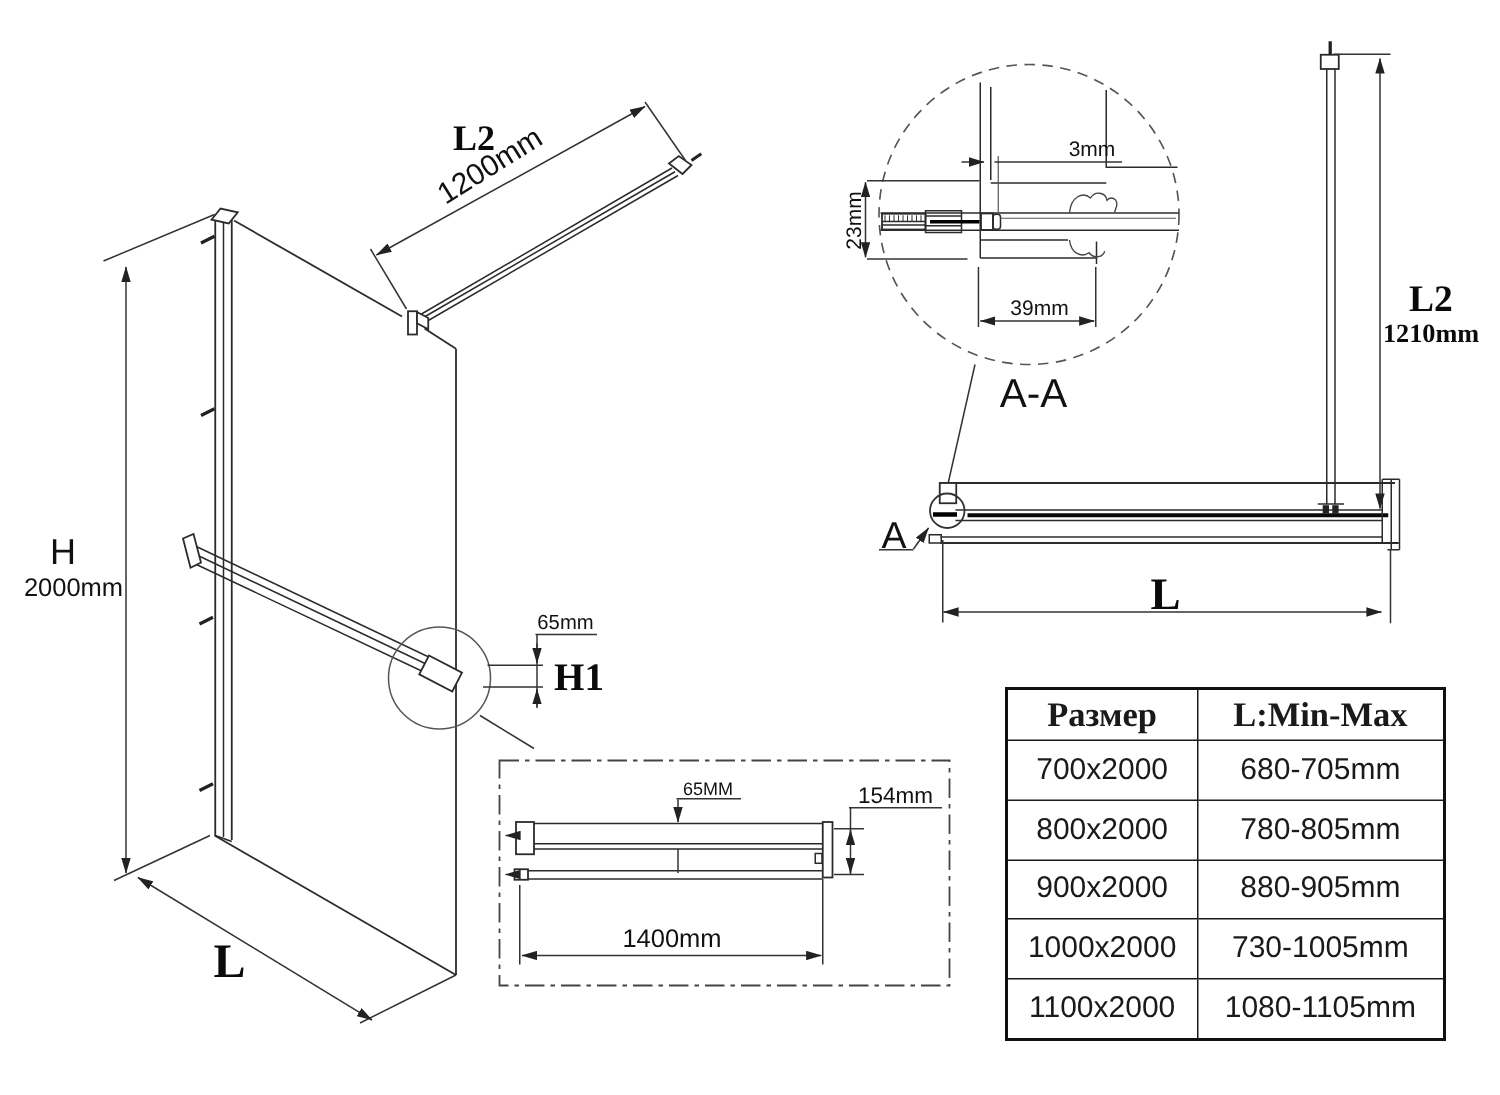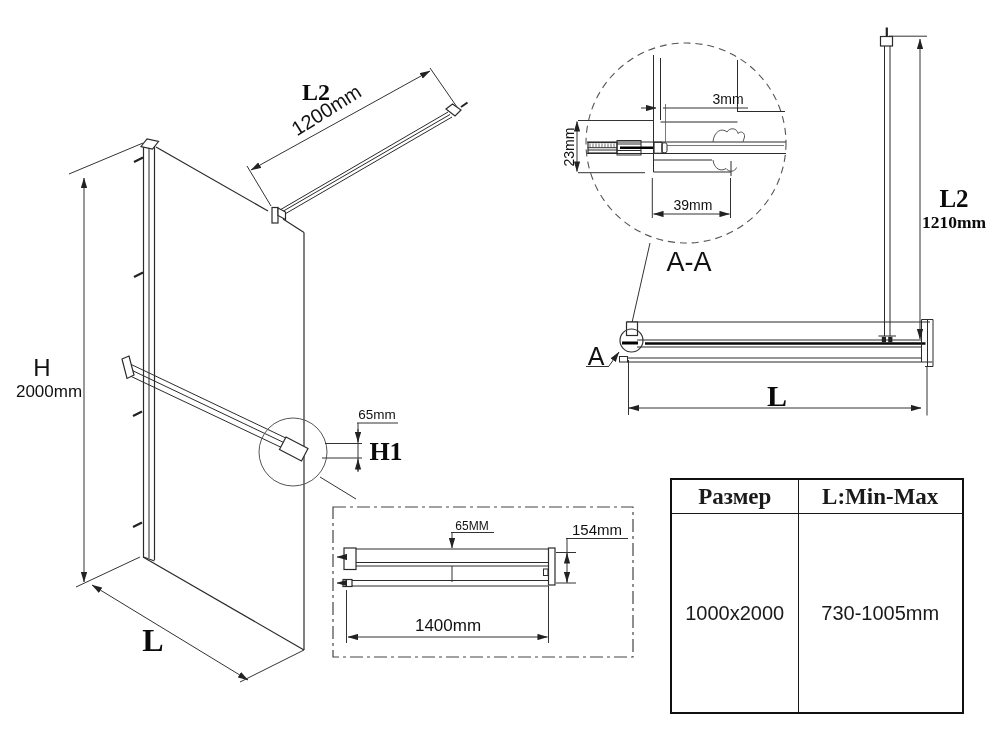--- a/index.html
+++ b/index.html
@@ -9,21 +9,21 @@
   
   .ln{stroke:#2b2b2b;stroke-width:1.2;fill:none;}
   .l1{stroke:#2b2b2b;stroke-width:1;fill:none;}
   .th{stroke:#0a0a0a;stroke-width:2.6;fill:none;}
   .dl{stroke:#333;stroke-width:1;fill:none;}
   .xl{stroke:#444;stroke-width:0.9;fill:none;}
   .wh{fill:#fff;stroke:#2b2b2b;stroke-width:1.2;}
   .sans{font-family:"Liberation Sans",sans-serif;fill:#111;}
   .serb{font-family:"Liberation Serif",serif;font-weight:bold;fill:#0a0a0a;}
   
-  #size-table{position:absolute;left:670px;top:478px;width:292px;height:236px;
+  #size-table{position:absolute;left:670px;top:458px;width:292px;height:236px;
     border-collapse:collapse;table-layout:fixed;background:#fff;}
   #size-table td,#size-table th{border:1.4px solid #1a1a1a;text-align:center;vertical-align:middle;
     padding:0;color:#1a1a1a;}
   #size-table{border:2px solid #111;}
   #size-table th{font-family:"Liberation Serif",serif;font-weight:bold;font-size:23px;height:33px;}
   #size-table td{font-family:"Liberation Sans",sans-serif;font-size:20px;height:32.6px;}
   #size-table col.c1{width:127px;}
   #size-table col.c2{width:165px;}
 </style>
 </head>
@@ -256,19 +256,35 @@
         <col class="c2">
       </colgroup>
   <thead>
     <tr>
       <th>Размер</th>
       <th>L:Min-Max</th>
     </tr>
   </thead>
   <tbody>
     <tr>
+      <td>700x2000</td>
+      <td>680-705mm</td>
+    </tr>
+    <tr>
+      <td>800x2000</td>
+      <td>780-805mm</td>
+    </tr>
+    <tr>
+      <td>900x2000</td>
+      <td>880-905mm</td>
+    </tr>
+    <tr>
       <td>1000x2000</td>
       <td>730-1005mm</td>
     </tr>
+    <tr>
+      <td>1100x2000</td>
+      <td>1080-1105mm</td>
+    </tr>
   </tbody>
 </table>
 
 </div>
 
 </body></html>

